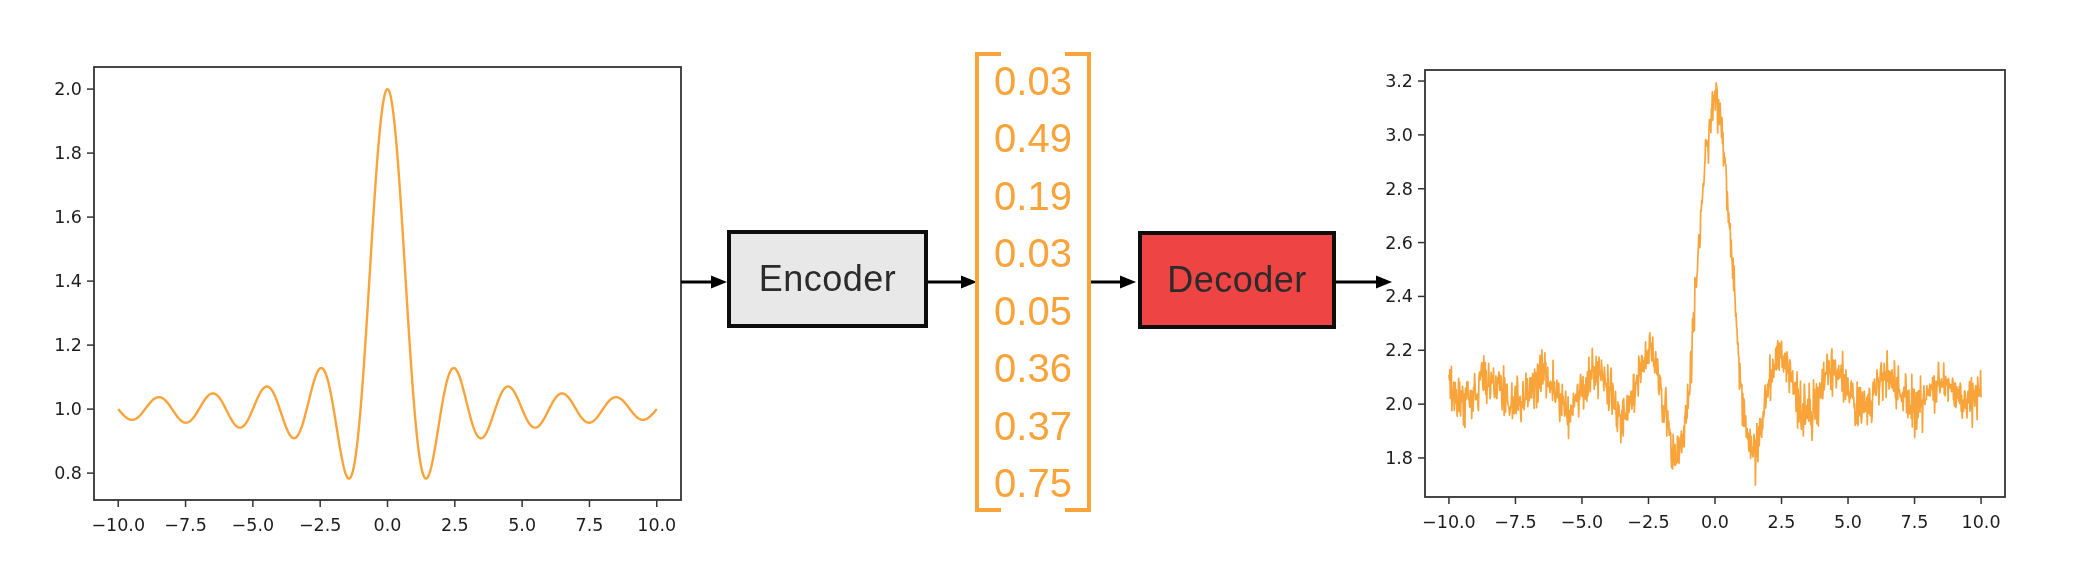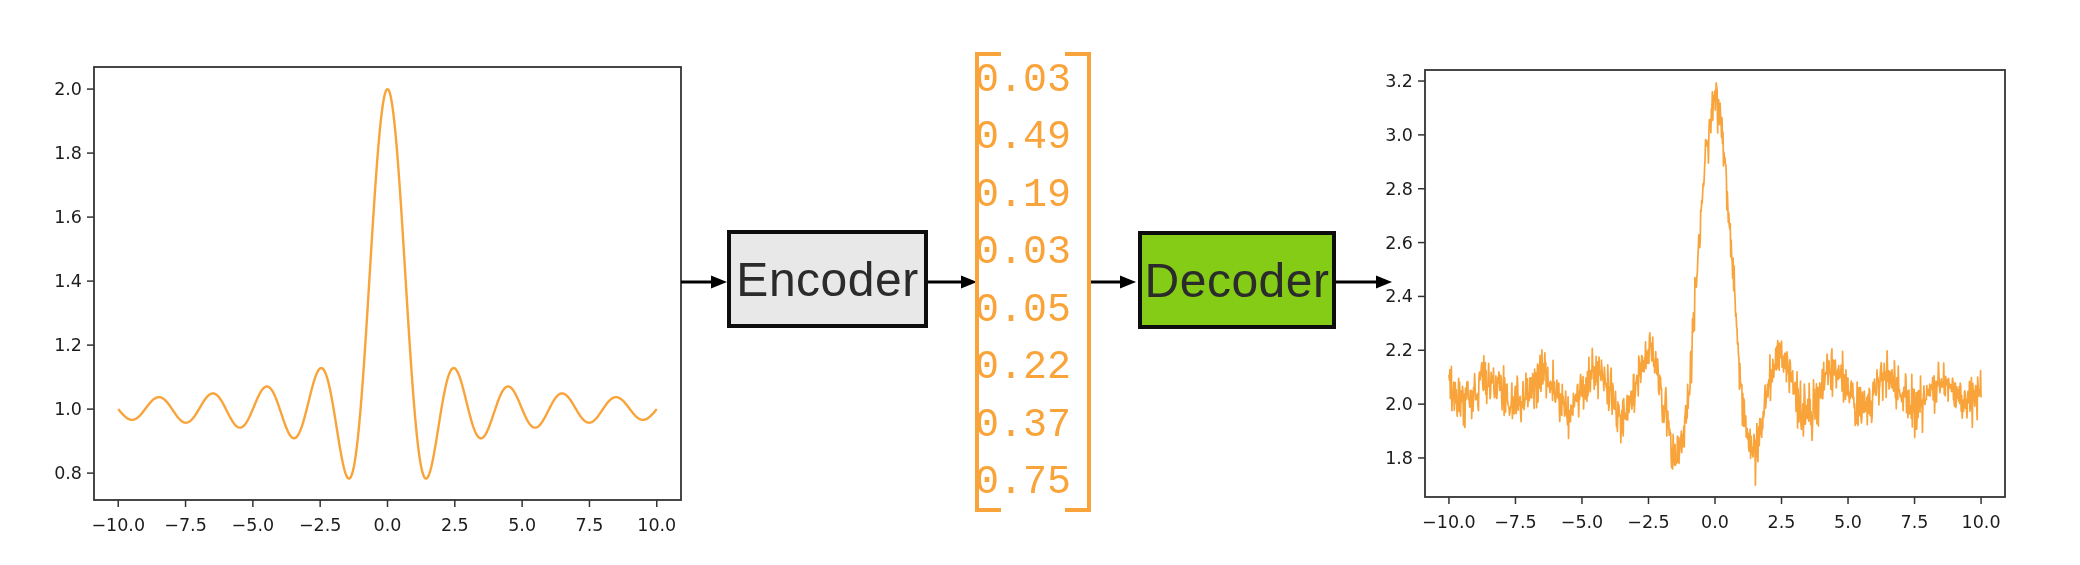--- a/index.html
+++ b/index.html
@@ -17,36 +17,36 @@
     position: absolute;
     box-sizing: border-box;
     background: #e8e8e8;
     border: 4px solid #0d0d0d;
     display: flex;
     align-items: center;
     justify-content: center;
   }
   .flow-box span {
     font-family: "Liberation Sans", sans-serif;
-    font-size: 48px;
+    font-size: 36px;
     color: #2b2b2b;
     letter-spacing: 0.5px;
   }
   #encoder-box { left: 727px; top: 230px; width: 201px; height: 98px; }
   #decoder-box { left: 1138px; top: 231px; width: 198px; height: 98px; }
 
   .vector { position: absolute; left: 975px; top: 52px; width: 116px; height: 460px; }
   .bracket { position: absolute; top: 0; height: 100%; width: 26px; box-sizing: border-box; }
   .bracket.left  { left: 0;  border-left: 4px solid; border-top: 4px solid; border-bottom: 4px solid; }
   .bracket.right { right: 0; border-right: 4px solid; border-top: 4px solid; border-bottom: 4px solid; }
   .vec-values {
     position: absolute; left: 0; top: 0; width: 100%; height: 100%;
     display: flex; flex-direction: column;
-    justify-content: space-around; align-items: flex-start;
-    font-family: Liberation Mono, monospace;
+    justify-content: space-around; align-items: center;
+    font-family: Liberation Sans, sans-serif;
     font-size: 40px;
     line-height: 1;
   }
 </style>
 </head>
 <body>
 
 <div class="canvas">
 
   <svg id="figure-svg" width="2080" height="565" viewBox="0 0 2080 565">
@@ -148,23 +148,23 @@
 
   <div class="vector">
     <div class="bracket left" style="border-color: rgb(249, 164, 59);"></div>
     <div class="bracket right" style="border-color: rgb(249, 164, 59);"></div>
     <div class="vec-values" id="vec-values" style="color: rgb(249, 164, 59);">
         <div>0.03</div>
         <div>0.49</div>
         <div>0.19</div>
         <div>0.03</div>
         <div>0.05</div>
-        <div>0.22</div>
+        <div>0.36</div>
         <div>0.37</div>
         <div>0.75</div>
       </div>
   </div>
 
-  <div class="flow-box" id="decoder-box" style="background: #84cc16; border-color: rgb(13, 13, 13);">
+  <div class="flow-box" id="decoder-box" style="background: #ef4444; border-color: rgb(13, 13, 13);">
     <span>Decoder</span>
   </div>
 
 </div>
 
 </body></html>

